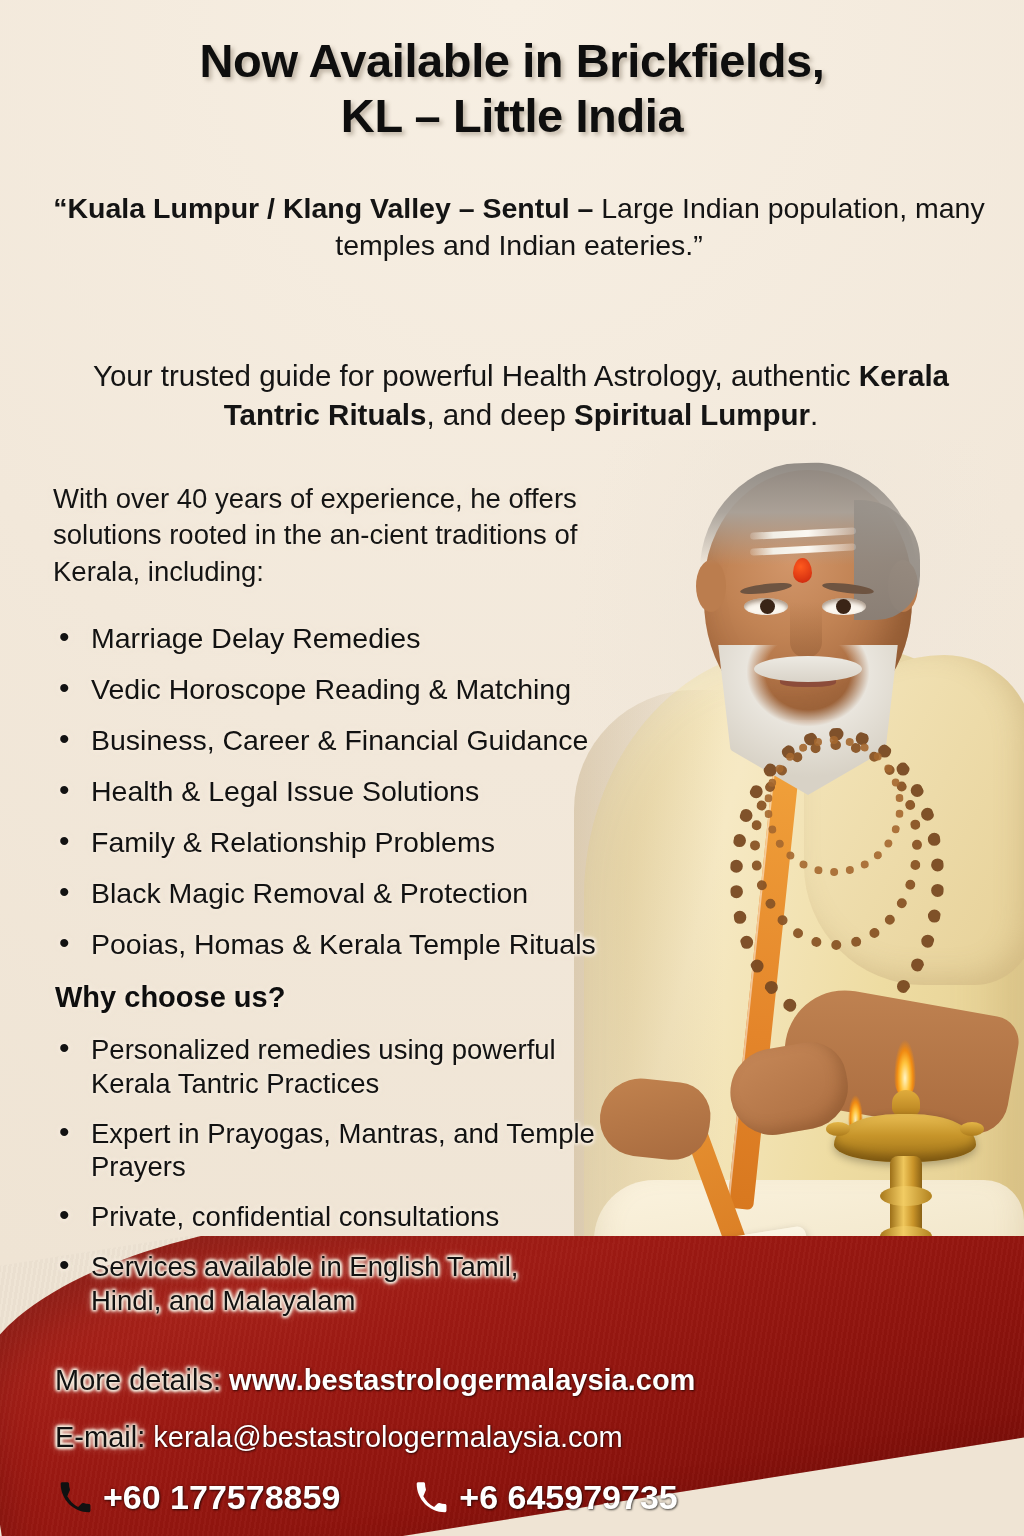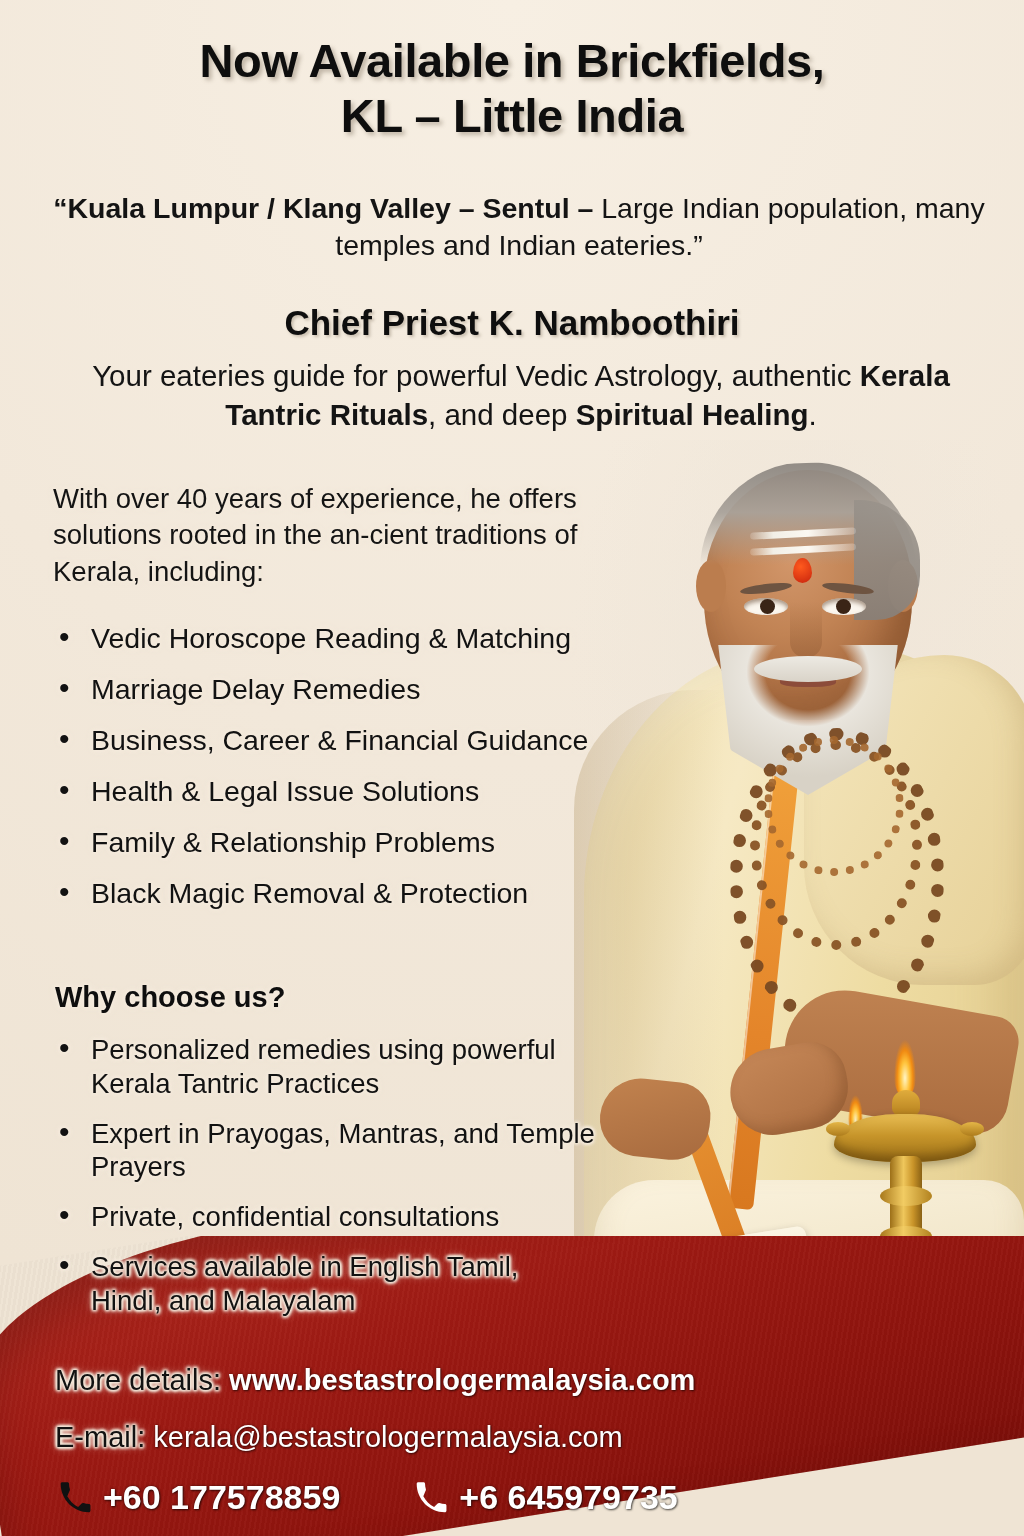--- a/index.html
+++ b/index.html
@@ -438,35 +438,35 @@
 
     <div class="title">
       <span>Now Available in Brickfields,</span><br>
       <span>KL – Little India</span>
     </div>
 
     <div class="quote">
       <b>“</b><b>Kuala Lumpur / Klang Valley – Sentul – </b><span>Large Indian population, many temples and Indian eateries.”</span>
     </div>
 
-    <div class="priest">Chief Priest K. Namboothiri</div>
 
     <div class="tagline">
-      <span>Your eateries guide for powerful Vedic Astrology, authentic </span><b>Kerala Tantric Rituals</b><span>, and deep </span><b>Spiritual Healing</b><span>.</span>
+      <span>Your trusted guide for powerful Health Astrology, authentic </span><b>Kerala Tantric Rituals</b><span>, and deep </span><b>Spiritual Lumpur</b><span>.</span>
     </div>
 
     <div class="intro halo">With over 40 years of experience, he offers solutions rooted in the an-cient traditions of Kerala, including:</div>
 
     <ul class="blist services">
+      <li class="halo">Marriage Delay Remedies</li>
       <li class="halo">Vedic Horoscope Reading &amp; Matching</li>
-      <li class="halo">Marriage Delay Remedies</li>
       <li class="halo">Business, Career &amp; Financial Guidance</li>
       <li class="halo">Health &amp; Legal Issue Solutions</li>
       <li class="halo">Family &amp; Relationship Problems</li>
       <li class="halo">Black Magic Removal &amp; Protection</li>
+      <li class="halo">Pooias, Homas &amp; Kerala Temple Rituals</li>
     </ul>
 
     <div class="why-title halo">Why choose us?</div>
 
     <ul class="blist why">
       <li class="halo">Personalized remedies using powerful Kerala Tantric Practices</li>
       <li class="halo">Expert in Prayogas, Mantras, and Temple Prayers</li>
       <li class="halo">Private, confidential consultations</li>
       <li class="halo">Services available in English  Tamil, Hindi, and Malayalam</li>
     </ul>

